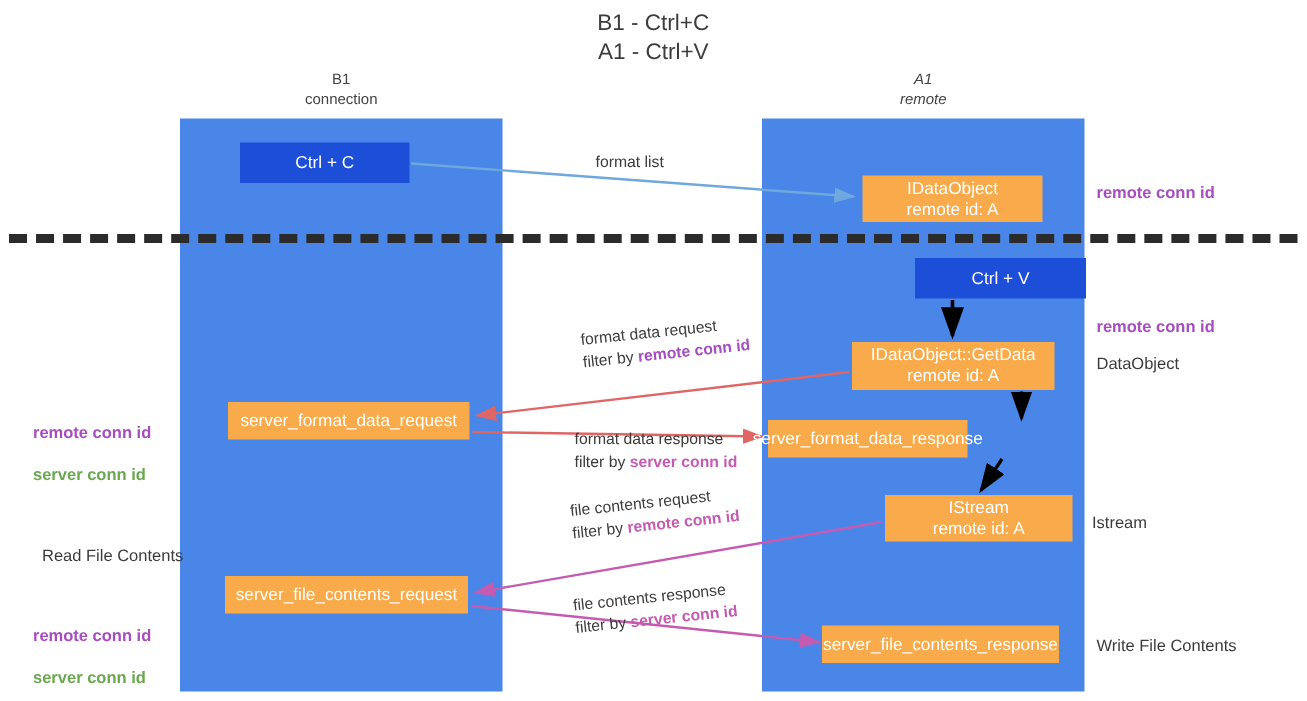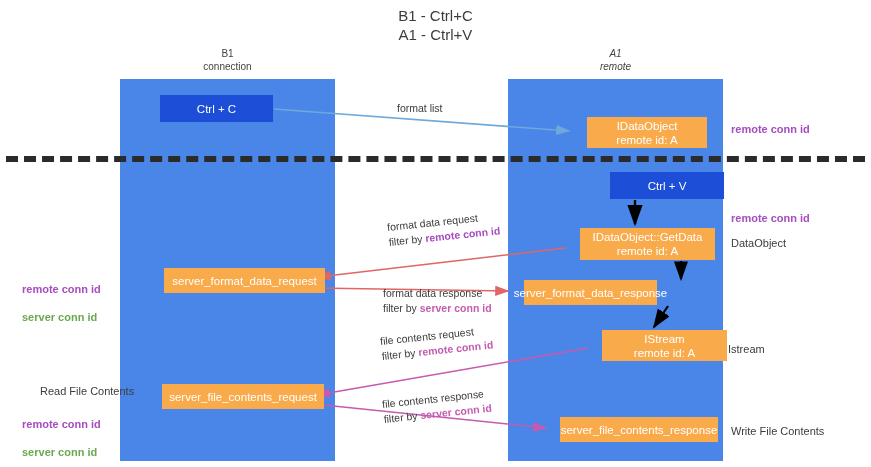--- a/index.html
+++ b/index.html
@@ -33,21 +33,21 @@
   #head-a1{left:508px;top:47px;width:215px;font-style:italic;}
 
   
   .node{
     position:absolute;box-sizing:border-box;
     display:flex;align-items:center;justify-content:center;
     text-align:center;color:#ffffff;font-size:11.5px;line-height:14px;
     white-space:pre-line;padding:2px 4px;
   }
   .node.green{background:#1d4ed8;}
-  .node.orange{background:#f9aa4b;margin-left:12px;}
+  .node.orange{background:#f9aa4b;}
 
   #node-ctrlc{left:160px;top:95px;width:113px;height:27px;}
   #node-idataobject{left:575px;top:117px;width:120px;height:31px;}
   #node-ctrlv{left:578px;top:172px;width:114px;height:27px;margin-left:32px;}
   #node-getdata{left:568px;top:228px;width:135px;height:32px;}
   #node-fmt-req{left:152px;top:268px;width:161px;height:25px;}
   #node-fmt-resp{left:512px;top:280px;width:133px;height:25px;}
   #node-istream{left:590px;top:330px;width:125px;height:31px;}
   #node-file-req{left:150px;top:384px;width:162px;height:25px;}
   #node-file-resp{left:548px;top:417px;width:158px;height:25px;}
@@ -67,21 +67,21 @@
   .c-green{color:#6aa84f;font-weight:bold;}
   .c-magenta{color:#c45bb0;font-weight:bold;}
   .c-plain{color:#3c3c3c;font-weight:normal;}
 
   #note-r1{left:731px;top:122px;}
   #note-r2{left:731px;top:211px;}
   #note-r-dataobject{left:731px;top:236px;}
   #note-r-istream{left:728px;top:342px;}
   #note-r-write{left:731px;top:424px;}
   #note-l-ids{left:22px;top:268px;text-align:left;}
-  #note-l-read{left:28px;top:384px;margin-left:12px;}
+  #note-l-read{left:28px;top:364px;}
   #note-l-ids2{left:22px;top:403px;}
 
   
   .edge-label{
     position:absolute;font-size:10.5px;line-height:15px;
     color:#3c3c3c;white-space:nowrap;
   }
   .edge-label b{font-weight:bold;}
   .tilt-up{transform:rotate(-6deg);transform-origin:left center;}
 

